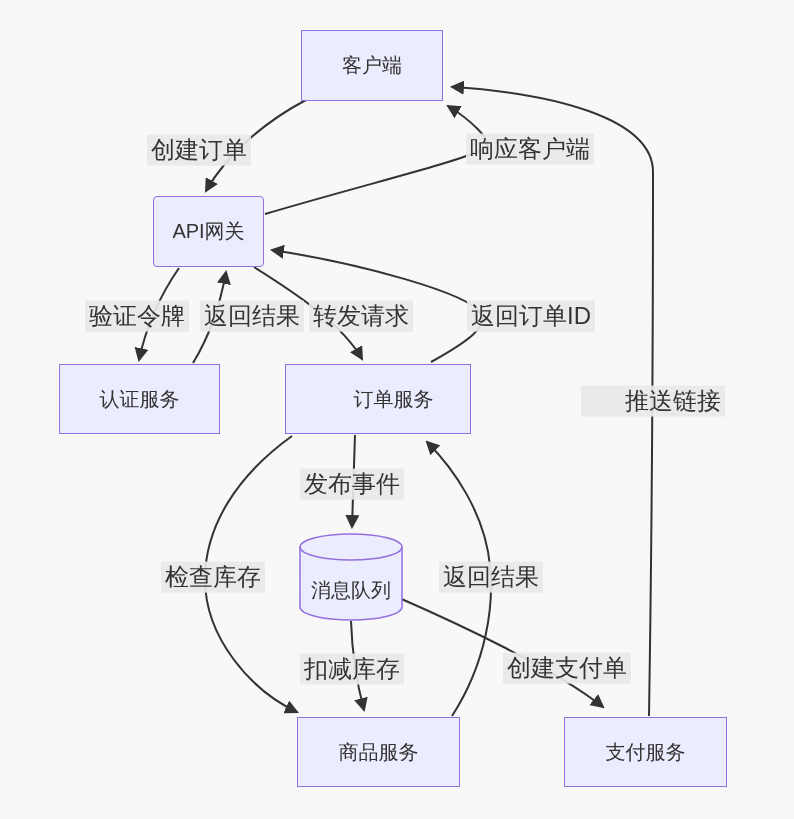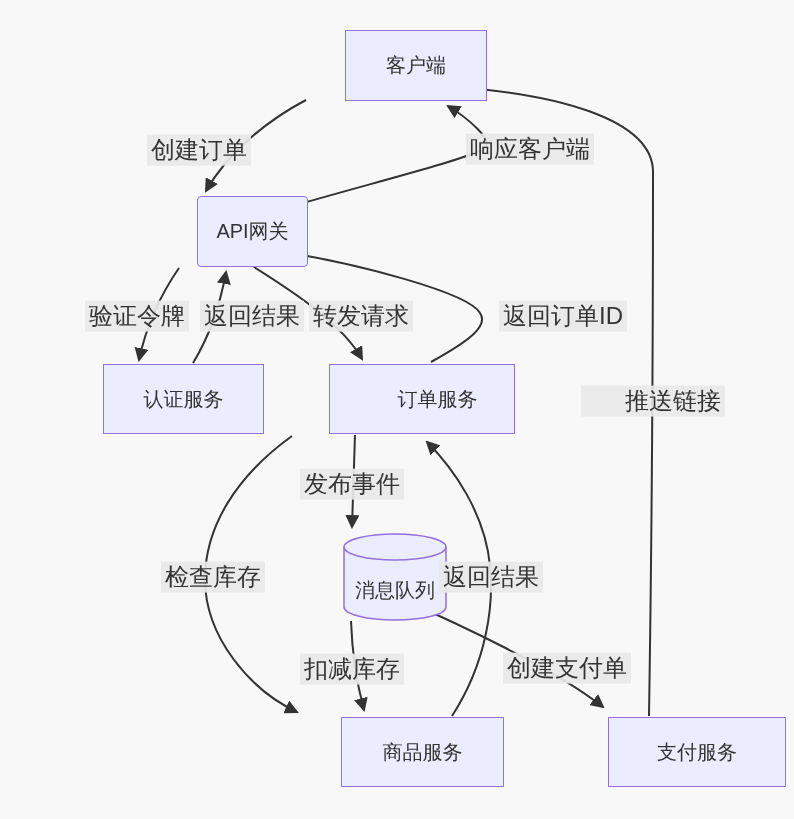--- a/index.html
+++ b/index.html
@@ -34,21 +34,20 @@
     box-sizing: border-box;
     background: #ECECFF;
     border: 1px solid #9370DB;
     color: #333333;
     font-size: 20px;
     display: flex;
     align-items: center;
     justify-content: center;
     text-align: center;
     cursor: pointer;
-    margin-left: 44px;
   }
   .node.rounded {
     border-radius: 4px;
   }
   .node.cylinder {
     background: transparent;
     border: none;
     display: block;
   }
   .node.cylinder svg {
@@ -122,30 +121,30 @@
       <path d="M1,14 C1,6.8 23.8,1 52,1 C80.2,1 103,6.8 103,14 L103,74 C103,81.2 80.2,87 52,87 C23.8,87 1,81.2 1,74 Z" fill="#ECECFF" stroke="#9370DB" stroke-width="1.5"></path>
       <path d="M1,14 C1,21.2 23.8,27 52,27 C80.2,27 103,21.2 103,14" fill="none" stroke="#9370DB" stroke-width="1.5"></path>
     </svg>
     <div class="cyl-label">消息队列</div>
   </div>
 
   <div class="node" style="left:297px; top:717px; width:163px; height:70px;">
     <span>商品服务</span>
   </div>
 
-  <div class="node" style="left:564px; top:717px; width:178px; height:70px;">
+  <div class="node" style="left:564px; top:717px; width:163px; height:70px;">
     <span>支付服务</span>
   </div>
 
   <div class="edge-label" style="left:199px; top:150px;">创建订单</div>
   <div class="edge-label" style="left:530px; top:149px;">响应客户端</div>
   <div class="edge-label" style="left:137px; top:316px;">验证令牌</div>
   <div class="edge-label" style="left:252px; top:316px;">返回结果</div>
   <div class="edge-label" style="left:361px; top:316px;">转发请求</div>
-  <div class="edge-label" style="left:531px; top:316px;margin-left:32px;">返回订单ID</div>
+  <div class="edge-label" style="left:531px; top:316px;">返回订单ID</div>
   <div class="edge-label" style="left:352px; top:484px;">发布事件</div>
   <div class="edge-label" style="left:213px; top:577px;">检查库存</div>
   <div class="edge-label" style="left:491px; top:577px;">返回结果</div>
   <div class="edge-label" style="left:352px; top:669px;text-align:center;">扣减库存</div>
   <div class="edge-label" style="left:567px; top:668px;">创建支付单</div>
   <div class="edge-label" style="left:653px; top:401px;padding-left:44px;">推送链接</div>
 
 </div>
 
 </body></html>

